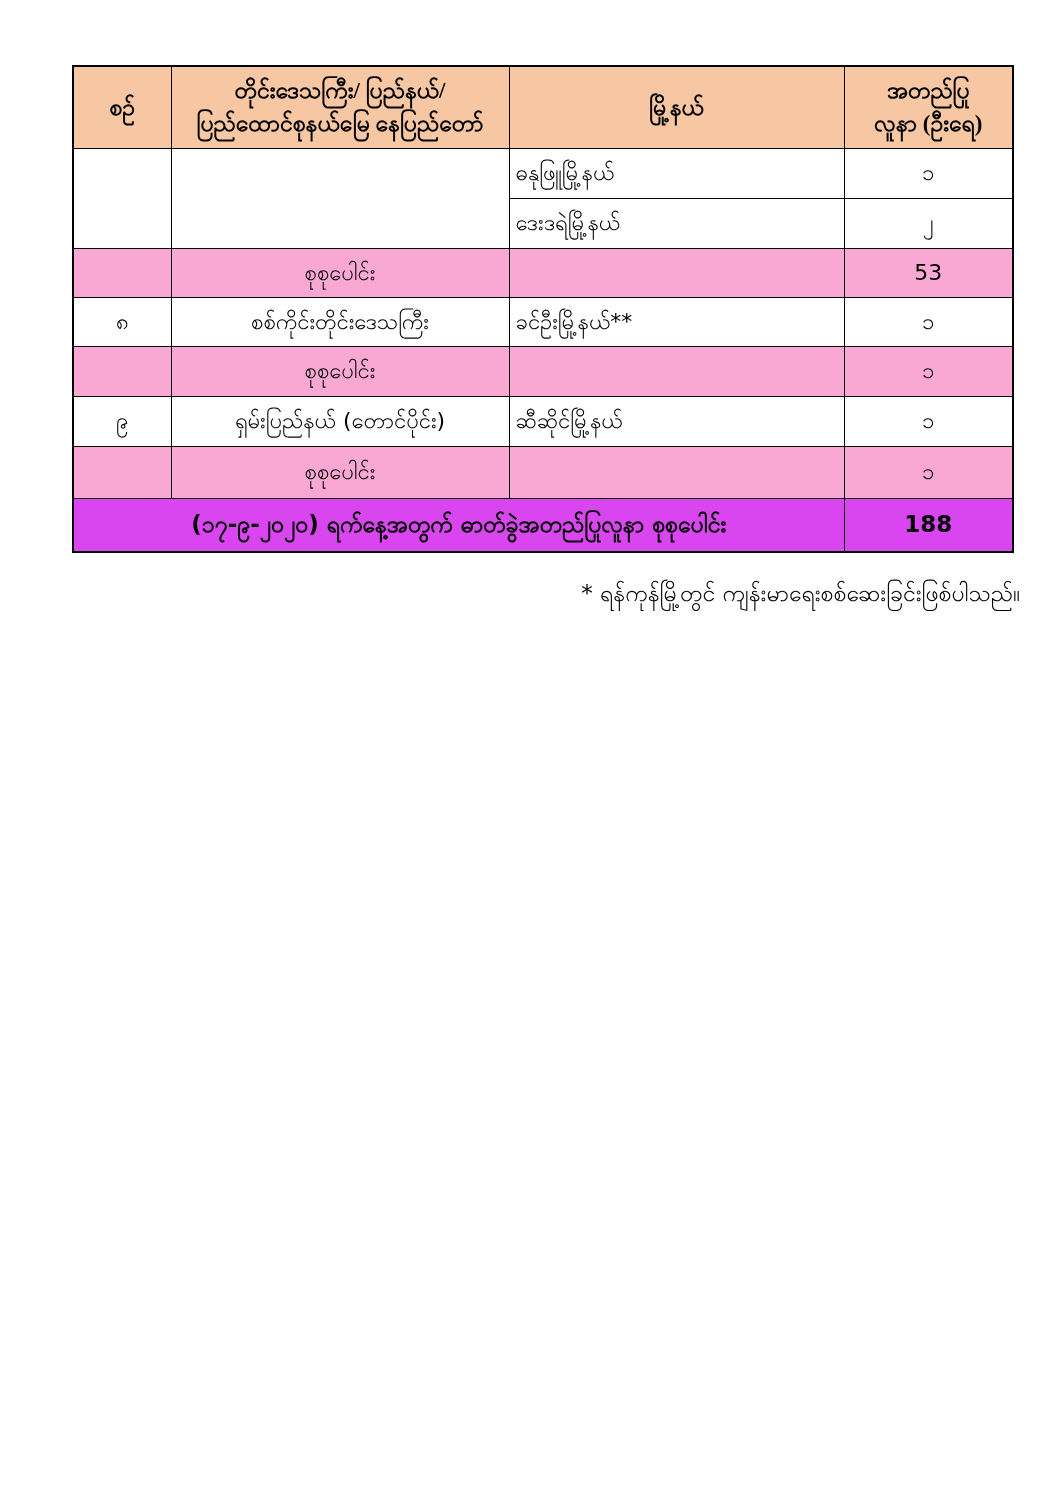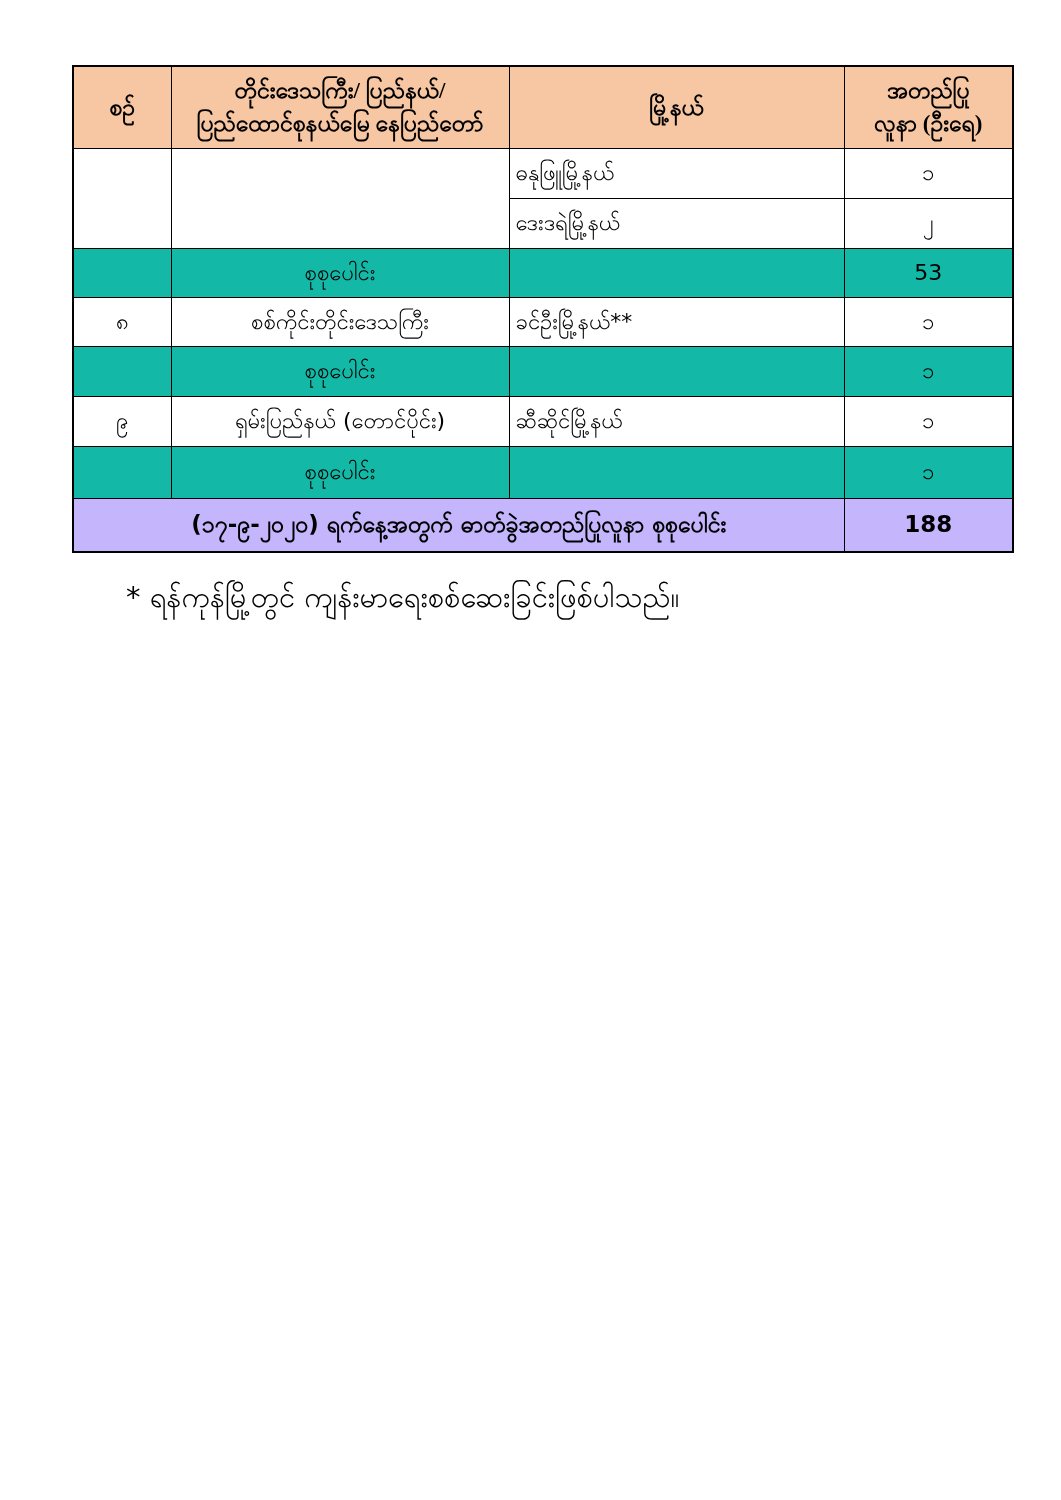--- a/index.html
+++ b/index.html
@@ -42,38 +42,38 @@
     text-align: center;
   }
   tr.header-row { height: 82px; font-family: Liberation Serif, serif; }
   tr.r50 { height: 50px; }
   tr.r49 { height: 49px; }
   tr.r52 { height: 52px; }
   tr.grand-row { height: 54px; }
   td.township { text-align: left; padding-left: 12px; margin-top: 41px; }
   td.center { text-align: center; }
   td.num { text-align: center; }
-  tr.subtotal-row td { background: #14b8a6; }
+  tr.subtotal-row td { background: #f9a8d4; }
   tr.grand-row td {
-    background: #c4b5fd;
+    background: #d946ef;
     font-weight: bold;
     font-size: 23px;
     text-align: center;
   }
   .footnotes {
     position: absolute;
     left: 110px;
     top: 576px;
     width: 910px;
   }
   .footnotes p {
-    margin: 0 0 24px 16px;
-    font-size: 29px;
+    margin: 0 0 24px 9px;
+    font-size: 23px;
     line-height: 1.5;
-    text-align: left;
+    text-align: right;
   }
 </style>
 </head>
 <body>
 
 <div class="page">
 
   <table class="covid-table">
     <colgroup>
       <col style="width:98px">

